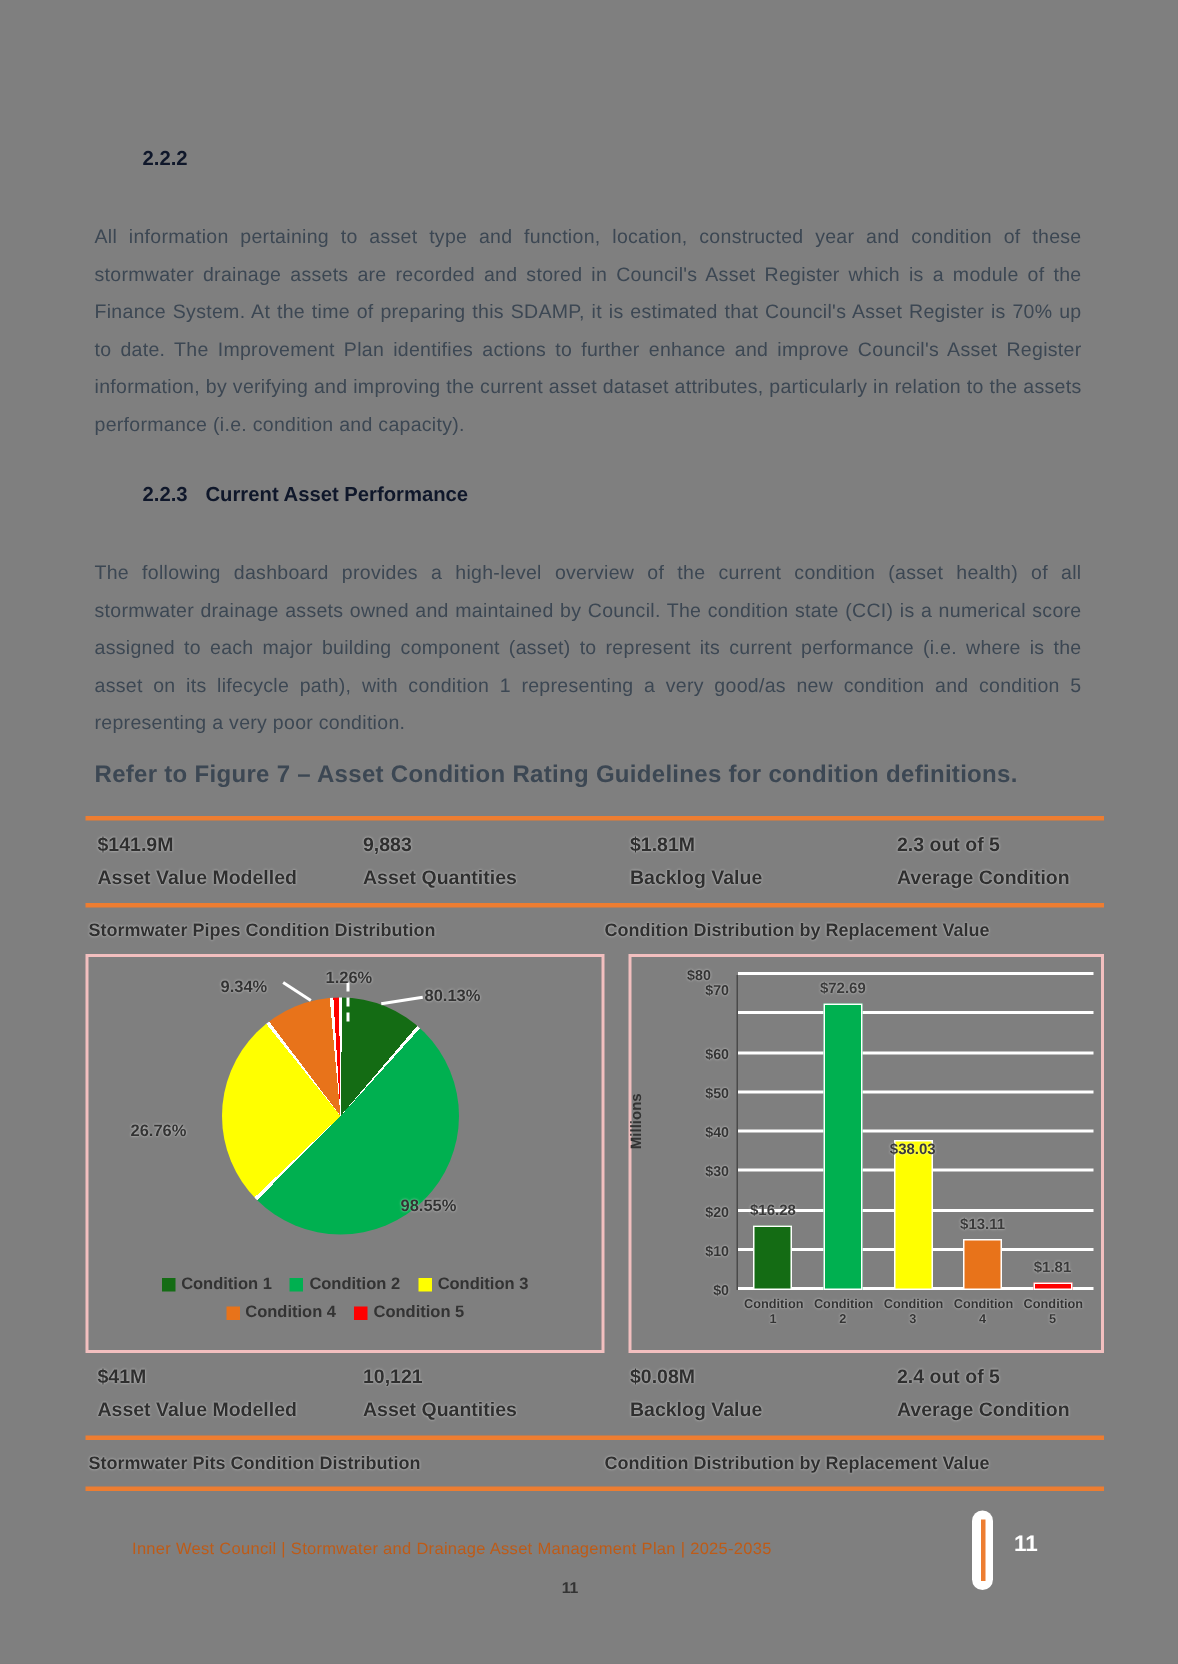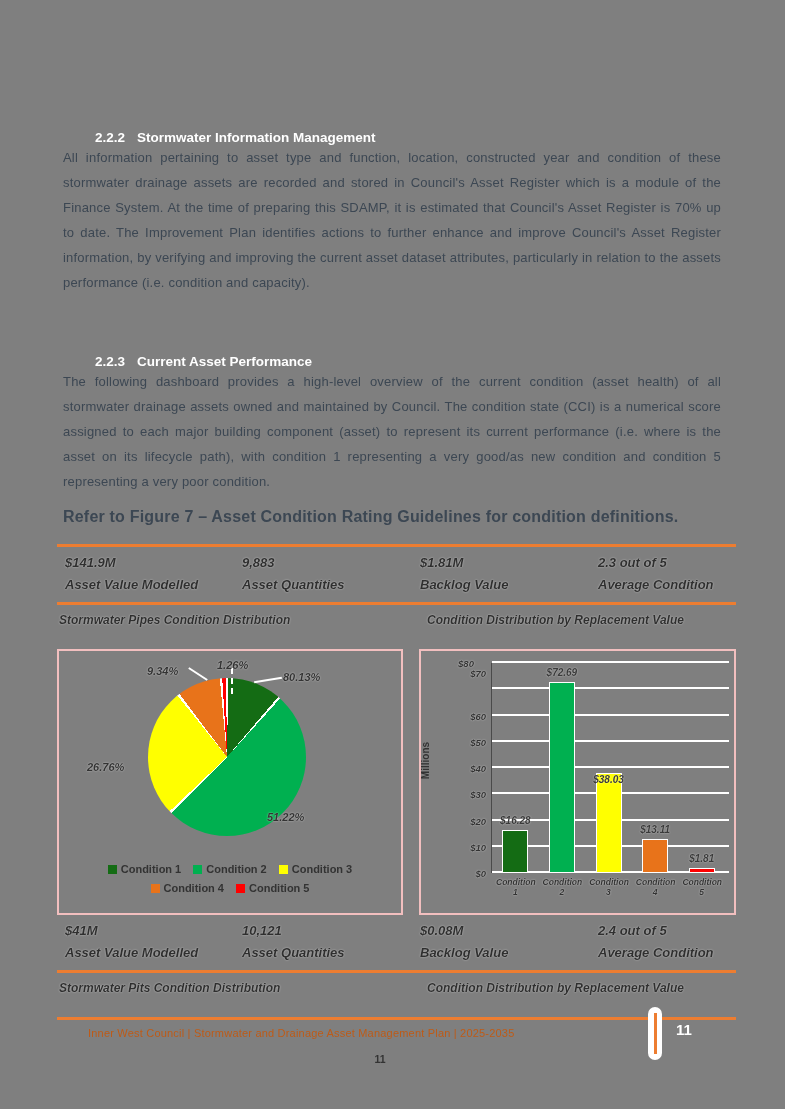--- a/index.html
+++ b/index.html
@@ -1,41 +1,41 @@
 <!DOCTYPE html>
 <html><head>
 <meta charset="utf-8">
 <style>
   html,body{margin:0;padding:0;}
   body{
     width:785px;height:1109px;background:#7f7f7f;position:relative;overflow:hidden;
     font-family:"Liberation Sans", sans-serif;color:#3c4753;
   }
-  .halo{text-shadow:0 0 2px rgba(255,255,255,.45),0 0 1px rgba(255,255,255,.35);font-style:italic;}
-  
-  .sec-heading{position:absolute;font-weight:bold;font-size:13.5px;color:#ffffff;display:flex;margin-top:32px;}
+  .halo{text-shadow:0 0 2px rgba(255,255,255,.45),0 0 1px rgba(255,255,255,.35);}
+  
+  .sec-heading{position:absolute;font-weight:bold;font-size:13.5px;color:#0f172a;display:flex;}
   .sec-heading .sec-num{width:42px;flex:0 0 42px;}
   #h1{left:95px;top:98px;}
   #h2{left:95px;top:322px;}
   .body-par{position:absolute;left:63px;width:658px;font-size:13px;line-height:25px;
     text-align:justify;letter-spacing:.2px;}
   #p1{top:132px;}
   #p2{top:356px;}
   #note{position:absolute;left:63px;top:492px;font-size:16px;letter-spacing:.2px;font-weight:bold;}
   
   .dash{position:absolute;left:57px;top:544px;width:679px;}
   .orange-rule{height:0;border-top:3px solid #ed7d31;}
   .metrics{display:grid;grid-template-columns:177px 178px 178px 146px;padding:8px 0 10px 0;}
   .metric{padding-left:8px;}
   .metric-value{font-size:13px;font-weight:bold;color:#2f2f2f;margin-bottom:7px;}
   .metric-label{font-size:13px;font-weight:bold;color:#2f2f2f;}
-  .chart-titles{position:relative;height:44px;}
+  .chart-titles{position:relative;height:31px;}
   .chart-title{position:absolute;top:8px;font-size:12px;font-weight:bold;color:#2f2f2f;}
   .chart-title.left{left:2px;}
-  .chart-title.right{left:370px;}
+  .chart-title.right{left:346px;}
   .charts-row{display:flex;justify-content:space-between;}
   .chart-box{box-sizing:border-box;border:2px solid #f2bfbf;height:266px;position:relative;}
   #pie-area{width:346px;}
   #bar-area{width:317px;}
   
   #pie-circle{position:absolute;left:89px;top:27px;width:158px;height:158px;border-radius:50%;}
   .pie-label{position:absolute;font-size:11px;font-weight:bold;color:#333;white-space:nowrap;}
   .leader{position:absolute;}
   #leader-c1{left:195px;top:28px;width:28px;border-top:2px solid #fff;transform:rotate(-9deg);}
   #leader-c4{left:128px;top:22px;width:22px;border-top:2px solid #fff;transform:rotate(33deg);}
@@ -64,21 +64,20 @@
   #page-marker-line{width:3px;height:41px;background:#ed7d31;margin:6px auto 0 auto;}
   #footer-page-side{position:absolute;left:676px;top:1021px;font-size:15px;font-weight:bold;color:#fff;}
 </style>
 </head>
 <body>
 
 <div class="page">
 
   <div id="h1" class="sec-heading">
     <span class="sec-num">2.2.2</span>
-    <span>Stormwater Information Management</span>
   </div>
   <p id="p1" class="body-par">All information pertaining to asset type and function, location, constructed year and condition of these stormwater drainage assets are recorded and stored in Council's Asset Register which is a module of the Finance System. At the time of preparing this SDAMP, it is estimated that Council's Asset Register is 70% up to date. The Improvement Plan identifies actions to further enhance and improve Council's Asset Register information, by verifying and improving the current asset dataset attributes, particularly in relation to the assets performance (i.e. condition and capacity).</p>
 
   <div id="h2" class="sec-heading">
     <span class="sec-num">2.2.3</span>
     <span>Current Asset Performance</span>
   </div>
   <p id="p2" class="body-par">The following dashboard provides a high-level overview of the current condition (asset health) of all stormwater drainage assets owned and maintained by Council. The condition state (CCI) is a numerical score assigned to each major building component (asset) to represent its current performance (i.e. where is the asset on its lifecycle path), with condition 1 representing a very good/as new condition and condition 5 representing a very poor condition.</p>
 
   <p id="note">Refer to Figure 7 – Asset Condition Rating Guidelines for condition definitions.</p>
@@ -132,21 +131,21 @@
             <div class="legend-item">
               <span class="legend-swatch" style="background: rgb(232, 115, 26);"></span>
               <span>Condition 4</span>
             </div>
             <div class="legend-item">
               <span class="legend-swatch" style="background: rgb(255, 0, 0);"></span>
               <span>Condition 5</span>
             </div>
           </div>
       <div class="pie-label halo" style="left: 224px; top: 20px;">80.13%</div>
-          <div class="pie-label halo" style="left: 208px; top: 160px;">51.22%</div>
+          <div class="pie-label halo" style="left: 208px; top: 160px;">98.55%</div>
           <div class="pie-label halo" style="left: 28px; top: 110px;">26.76%</div>
           <div class="pie-label halo" style="left: 88px; top: 14px;">9.34%</div>
           <div class="pie-label halo" style="left: 158px; top: 8px;">1.26%</div>
         </div>
       <div id="bar-area" class="chart-box">
         <div id="bar-ylabel">Millions</div>
         <div id="bar-plot">
             <div class="gridline" style="bottom: 0px;"></div>
             <div class="ytick halo" style="bottom: -6px;">$0</div>
             <div class="gridline" style="bottom: 26.25px;"></div>

